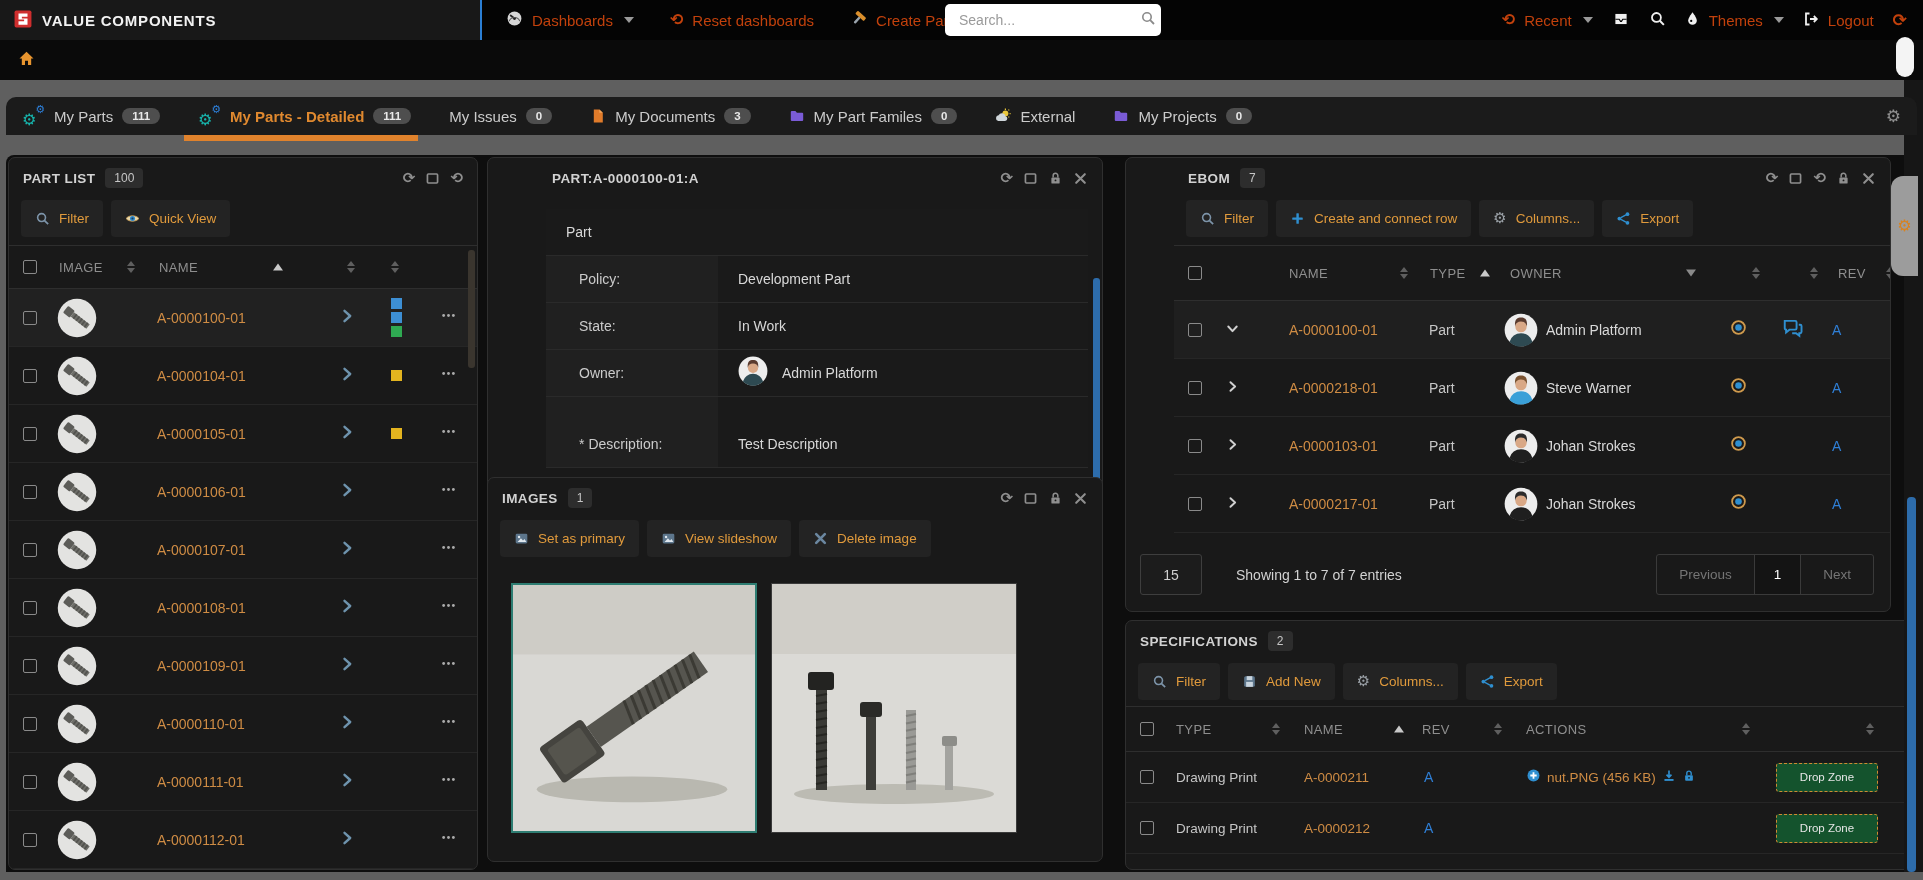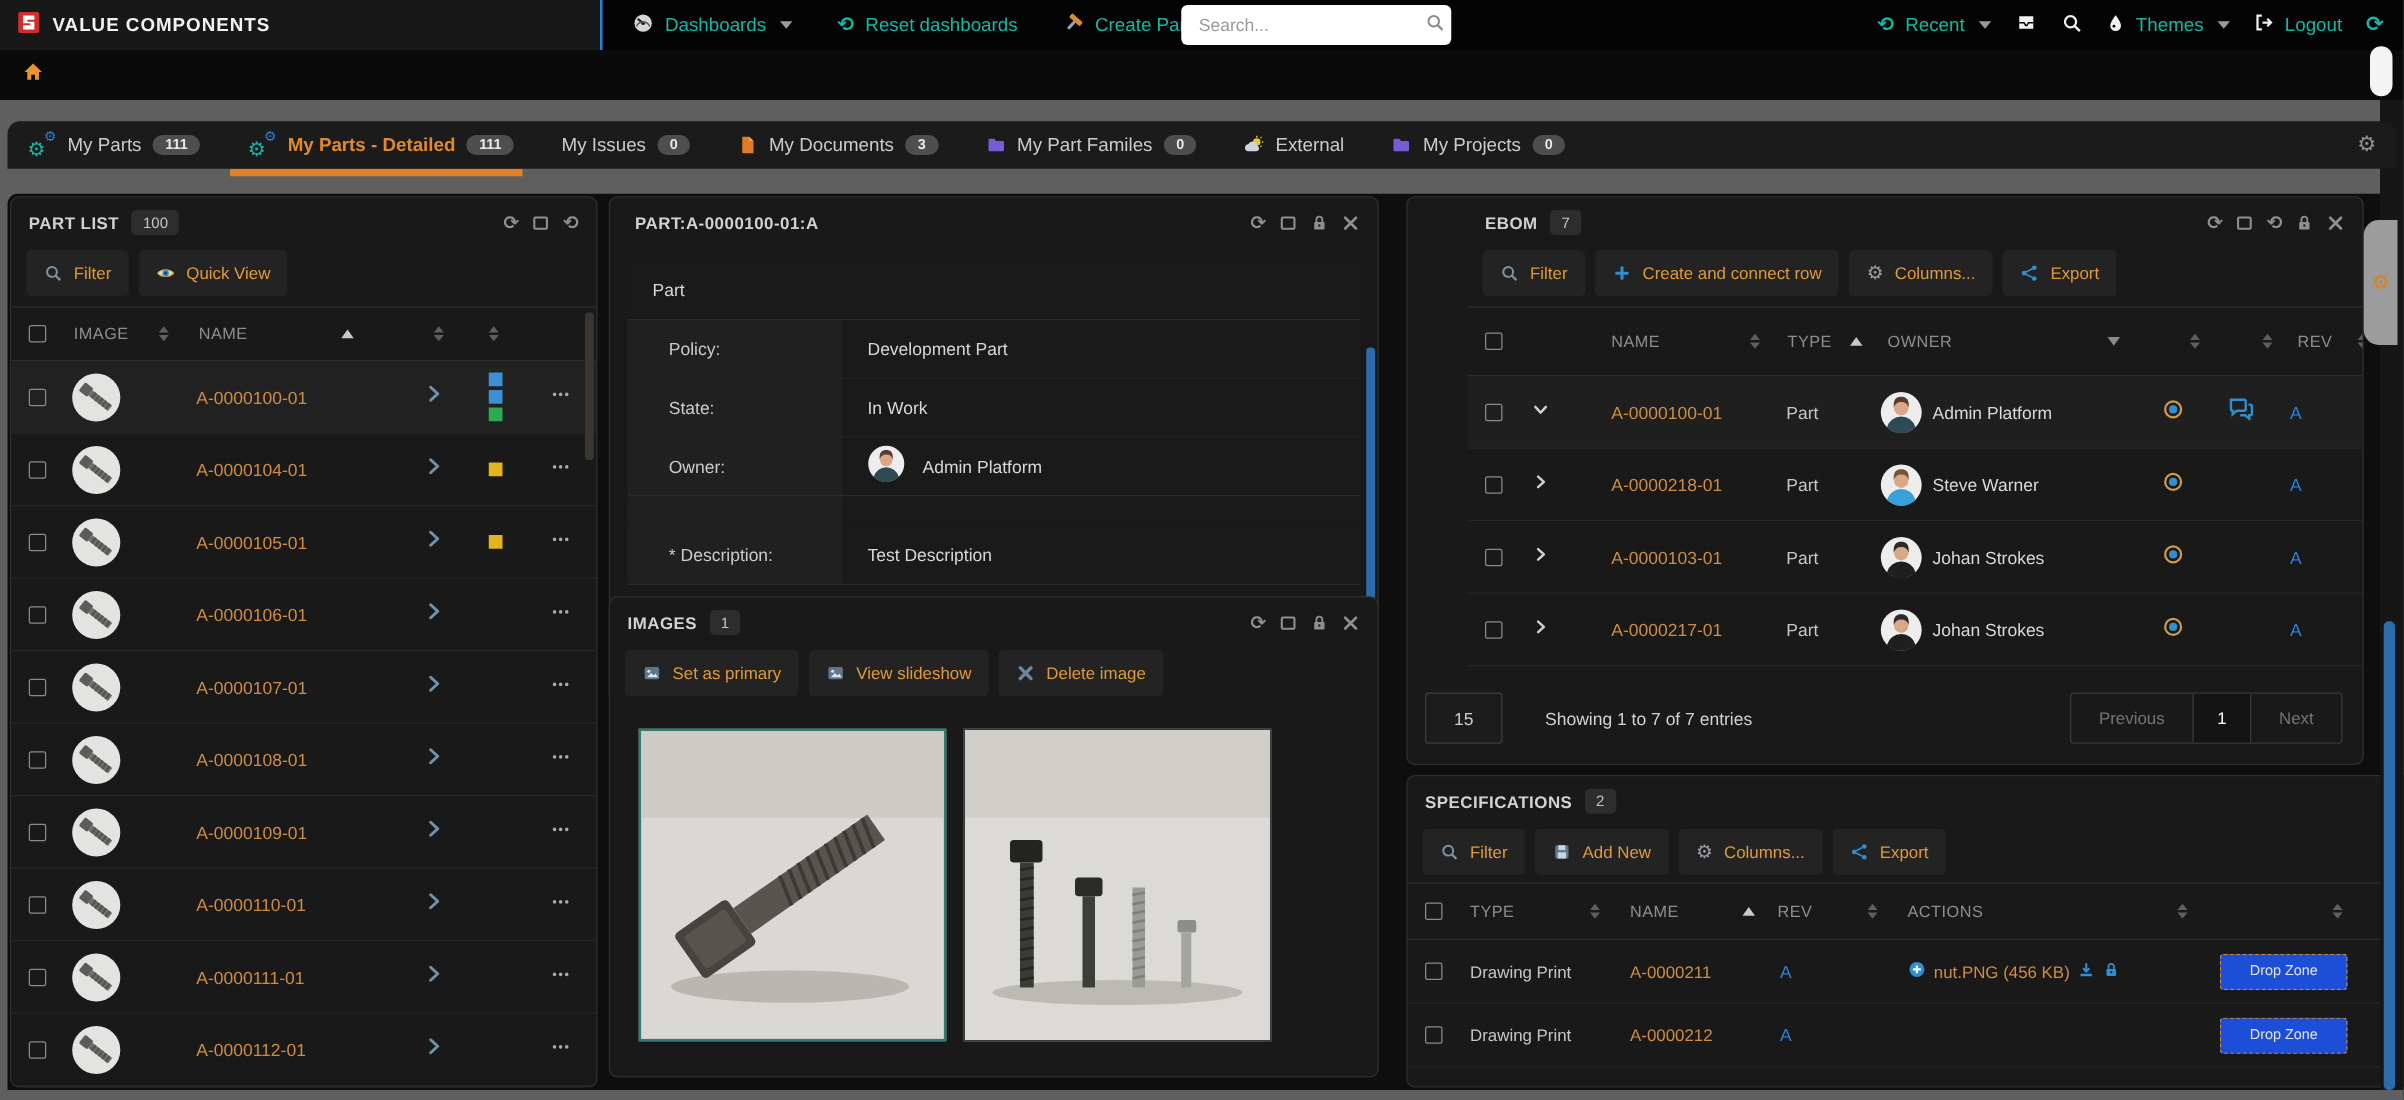--- a/index.html
+++ b/index.html
@@ -4,21 +4,21 @@
 <style>
   * { margin:0; padding:0; box-sizing:border-box; }
   html,body { width:1923px; height:880px; overflow:hidden; }
   body { background:#5f5f5f; font-family:"Liberation Sans", sans-serif; position:relative; }
   .uni { font-family:"DejaVu Sans", sans-serif; font-weight:bold; line-height:1; }
 
   
   .navbar { position:absolute; left:0; top:0; width:1923px; height:40px; background:#040404; display:flex; align-items:center; z-index:30; }
   .brand { width:482px; height:40px; background:#181818; border-right:2px solid #2b7fd4; display:flex; align-items:center; gap:10px; padding-left:14px; color:#f2f2f2; font-size:15px; font-weight:700; letter-spacing:.8px; }
   .nav-left { display:flex; align-items:center; gap:36px; margin-left:24px; }
-  .nav-item { display:flex; align-items:center; gap:9px; color:#14b8a6; font-size:15px; cursor:pointer; white-space:nowrap; }
+  .nav-item { display:flex; align-items:center; gap:9px; color:#c2410c; font-size:15px; cursor:pointer; white-space:nowrap; }
   .nav-caret { display:inline-block; width:0; height:0; border-left:5px solid transparent; border-right:5px solid transparent; border-top:6px solid #9a9a9a; margin-left:2px; }
   .searchbox { position:absolute; left:945px; top:4px; width:216px; height:32px; background:#ffffff; border-radius:5px; display:flex; align-items:center; padding:0 10px 0 14px; }
   .searchbox input { border:none; outline:none; flex:1; font-size:14px; color:#333; background:transparent; font-family:"Liberation Sans", sans-serif; }
   .searchbox input::placeholder { color:#9a9a9a; }
   .nav-right { position:absolute; right:16px; top:0; height:40px; display:flex; align-items:center; gap:19px; color:#f0f0f0; font-size:15px; }
 
   
   .crumbbar { position:absolute; left:0; top:40px; width:1923px; height:40px; background:#0a0a0a; display:flex; align-items:center; padding-left:18px; z-index:20; }
 
   
@@ -31,21 +31,21 @@
   .gears .g2 { position:absolute; right:0; top:-3px; font-size:11px; color:#2d7fd9; }
   .tab-gear { margin-left:auto; color:#8f8f8f; font-size:17px; cursor:pointer; }
 
   .underband { position:absolute; left:0; top:135px; width:1923px; height:20px; }
   .active-underline { position:absolute; left:184px; top:0; width:234px; height:6px; background:#e0822c; }
 
   
   .main { position:absolute; left:6px; top:155px; width:1911px; height:717px; background:#0e0e0e; border-radius:8px 8px 0 0; }
   .panel { position:absolute; background:#191919; border:1px solid #2f2f2f; border-radius:7px; overflow:hidden; }
   #p-partlist { left:2px;   top:2px;   width:470px; height:713px; }
-  #p-detail   { left:481px; top:2px;   width:616px; height:408px; }
+  #p-detail   { left:481px; top:2px;   width:616px; height:408px;padding-left:44px; }
   #p-images   { left:481px; top:322px; width:616px; height:385px; }
   #p-ebom     { left:1119px;top:2px;   width:766px; height:455px;padding-left:48px; }
   #p-specs    { left:1119px;top:465px; width:922px; height:250px; }
 
   .phead { display:flex; align-items:center; height:40px; padding:0 14px; gap:10px; }
   .ph-title { font-size:13.5px; font-weight:700; color:#d2d2d2; letter-spacing:.4px; }
   .ph-badge { background:#2d2d2d; border-radius:4px; padding:3px 9px; font-size:12px; color:#c6c6c6; }
   .ph-icons { margin-left:auto; display:flex; gap:10px; align-items:center; color:#8f8f8f; }
   .ph-icons .uni { font-size:15px; }
 
@@ -99,21 +99,21 @@
   .pinfo { margin-left:34px; color:#d2d2d2; font-size:14px; }
   .pgroup { margin-left:auto; display:flex; border:1px solid #3a3a3a; border-radius:3px; overflow:hidden; height:41px; }
   .pbtn { display:flex; align-items:center; justify-content:center; font-size:13.5px; color:#757575; padding:0 22px; cursor:pointer; }
   .pcur { background:#141414; color:#ffffff; border-left:1px solid #3a3a3a; border-right:1px solid #3a3a3a; padding:0 19px; }
 
   
   .sp-row { display:grid; grid-template-columns:36px 128px 120px 102px 250px 1fr; align-items:center; height:51px; padding-left:14px; border-bottom:1px solid #262626; }
   .sp-type { color:#c6c6c6; font-size:13.5px; }
   .sp-name { color:#cf8c44; font-size:13.5px; }
   .filecell { display:flex; align-items:center; gap:6px; color:#cf8c44; font-size:13.5px; white-space:nowrap; }
-  .dropzone { width:102px; height:29px; border:1px dashed #cf8a33; border-radius:3px; background:#1d4ed8; color:#e6e6e6; font-size:11.5px; display:flex; align-items:center; justify-content:center; cursor:pointer; }
+  .dropzone { width:102px; height:29px; border:1px dashed #cf8a33; border-radius:3px; background:#14532d; color:#e6e6e6; font-size:11.5px; display:flex; align-items:center; justify-content:center; cursor:pointer; }
 
   
   .edge-track { position:absolute; left:1904px; top:80px; width:19px; height:792px; background:#161616; }
   .white-thumb { position:absolute; left:1896px; top:37px; width:18px; height:40px; background:#f4f4f4; border-radius:9px; z-index:40; }
   .side-handle { position:absolute; left:1891px; top:176px; width:27px; height:100px; background:#9c9c9c; border-radius:12px 0 0 12px; display:flex; align-items:center; justify-content:center; z-index:41; }
   .side-handle .uni { color:#d8821f; font-size:16px; }
   .edge-scroll { position:absolute; left:1907px; top:497px; width:9px; height:375px; background:#2d6cab; border-radius:4px; z-index:41; }
   .pd-scroll { position:absolute; right:2px; top:120px; width:7px; height:204px; background:#2d6cab; border-radius:3px; }
   .pl-scroll { position:absolute; right:2px; top:92px; width:7px; height:118px; background:#3a352e; border-radius:3px; }
 

